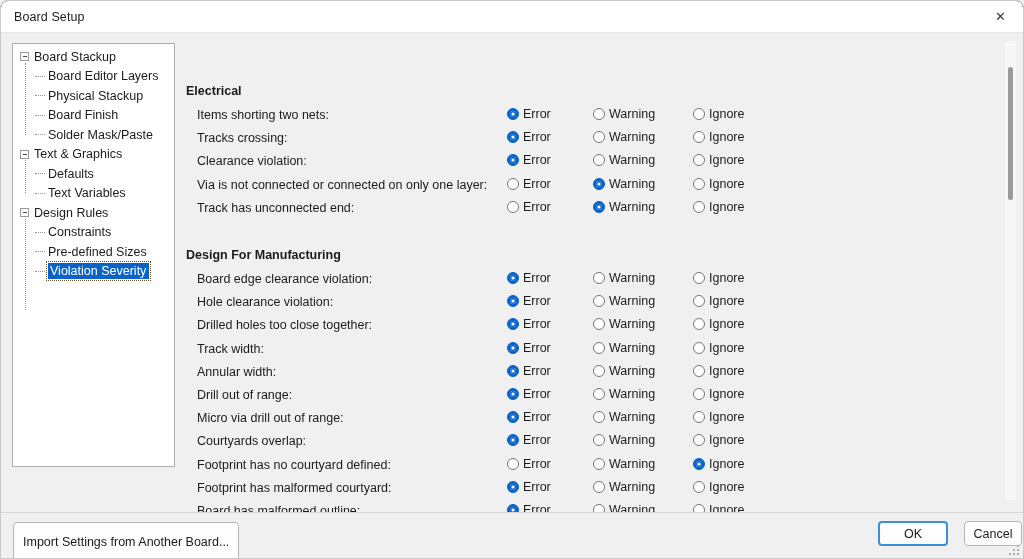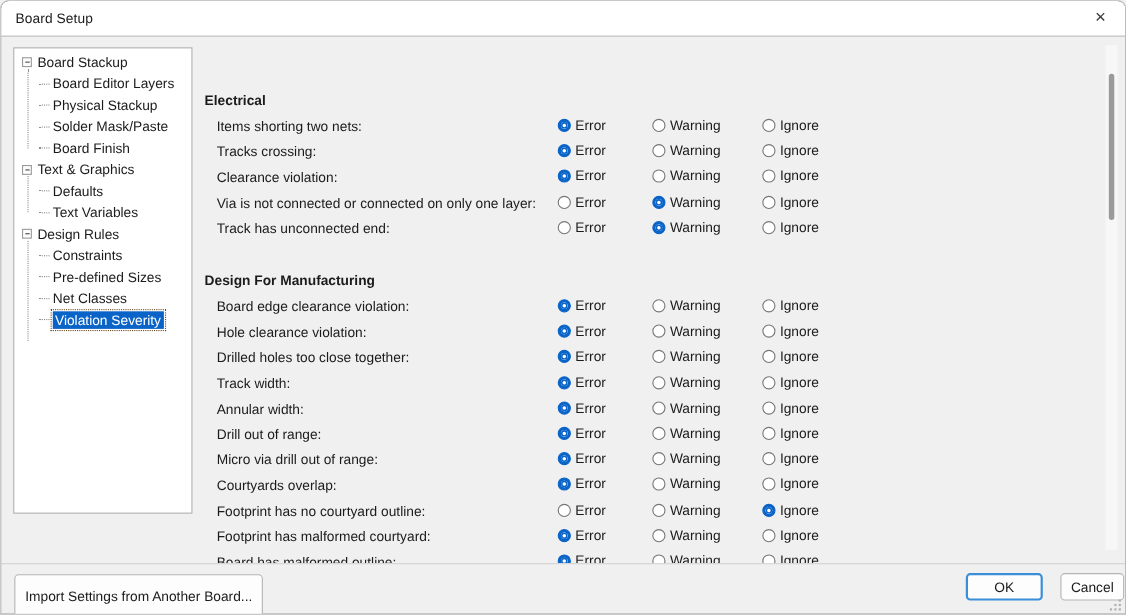--- a/index.html
+++ b/index.html
@@ -321,25 +321,25 @@
         <div class="tree-row lvl1">
           <span class="stub"></span>
           <span class="tree-label">Board Editor Layers</span>
         </div>
         <div class="tree-row lvl1">
           <span class="stub"></span>
           <span class="tree-label">Physical Stackup</span>
         </div>
         <div class="tree-row lvl1">
           <span class="stub"></span>
+          <span class="tree-label">Board Finish</span>
+        </div>
+        <div class="tree-row lvl1">
+          <span class="stub"></span>
           <span class="tree-label">Solder Mask/Paste</span>
-        </div>
-        <div class="tree-row lvl1">
-          <span class="stub"></span>
-          <span class="tree-label">Board Finish</span>
         </div>
         <div class="tree-row lvl0">
           <span class="expander"></span>
           <span class="tree-label">Text &amp; Graphics</span>
         </div>
         <div class="tree-row lvl1">
           <span class="stub"></span>
           <span class="tree-label">Defaults</span>
         </div>
         <div class="tree-row lvl1">
@@ -350,24 +350,20 @@
           <span class="expander"></span>
           <span class="tree-label">Design Rules</span>
         </div>
         <div class="tree-row lvl1">
           <span class="stub"></span>
           <span class="tree-label">Constraints</span>
         </div>
         <div class="tree-row lvl1">
           <span class="stub"></span>
           <span class="tree-label">Pre-defined Sizes</span>
-        </div>
-        <div class="tree-row lvl1">
-          <span class="stub"></span>
-          <span class="tree-label">Net Classes</span>
         </div>
         <div class="tree-row lvl1 selected">
           <span class="stub"></span>
           <span class="tree-label">Violation Severity</span>
         </div>
       </div>
 
     <div id="pane">
         <div class="section-head" style="top: 51px;">Electrical</div>
         <div class="rule-row" style="top: 73px;">
@@ -560,21 +556,21 @@
           <label class="opt c1">
             <span class="radio"></span>
             <span>Warning</span>
           </label>
           <label class="opt c2">
             <span class="radio"></span>
             <span>Ignore</span>
           </label>
         </div>
         <div class="rule-row" style="top: 422.6px;">
-          <div class="rule-label">Footprint has no courtyard outline:</div>
+          <div class="rule-label">Footprint has no courtyard defined:</div>
           <label class="opt c0">
             <span class="radio"></span>
             <span>Error</span>
           </label>
           <label class="opt c1">
             <span class="radio"></span>
             <span>Warning</span>
           </label>
           <label class="opt c2">
             <span class="radio on"></span>

